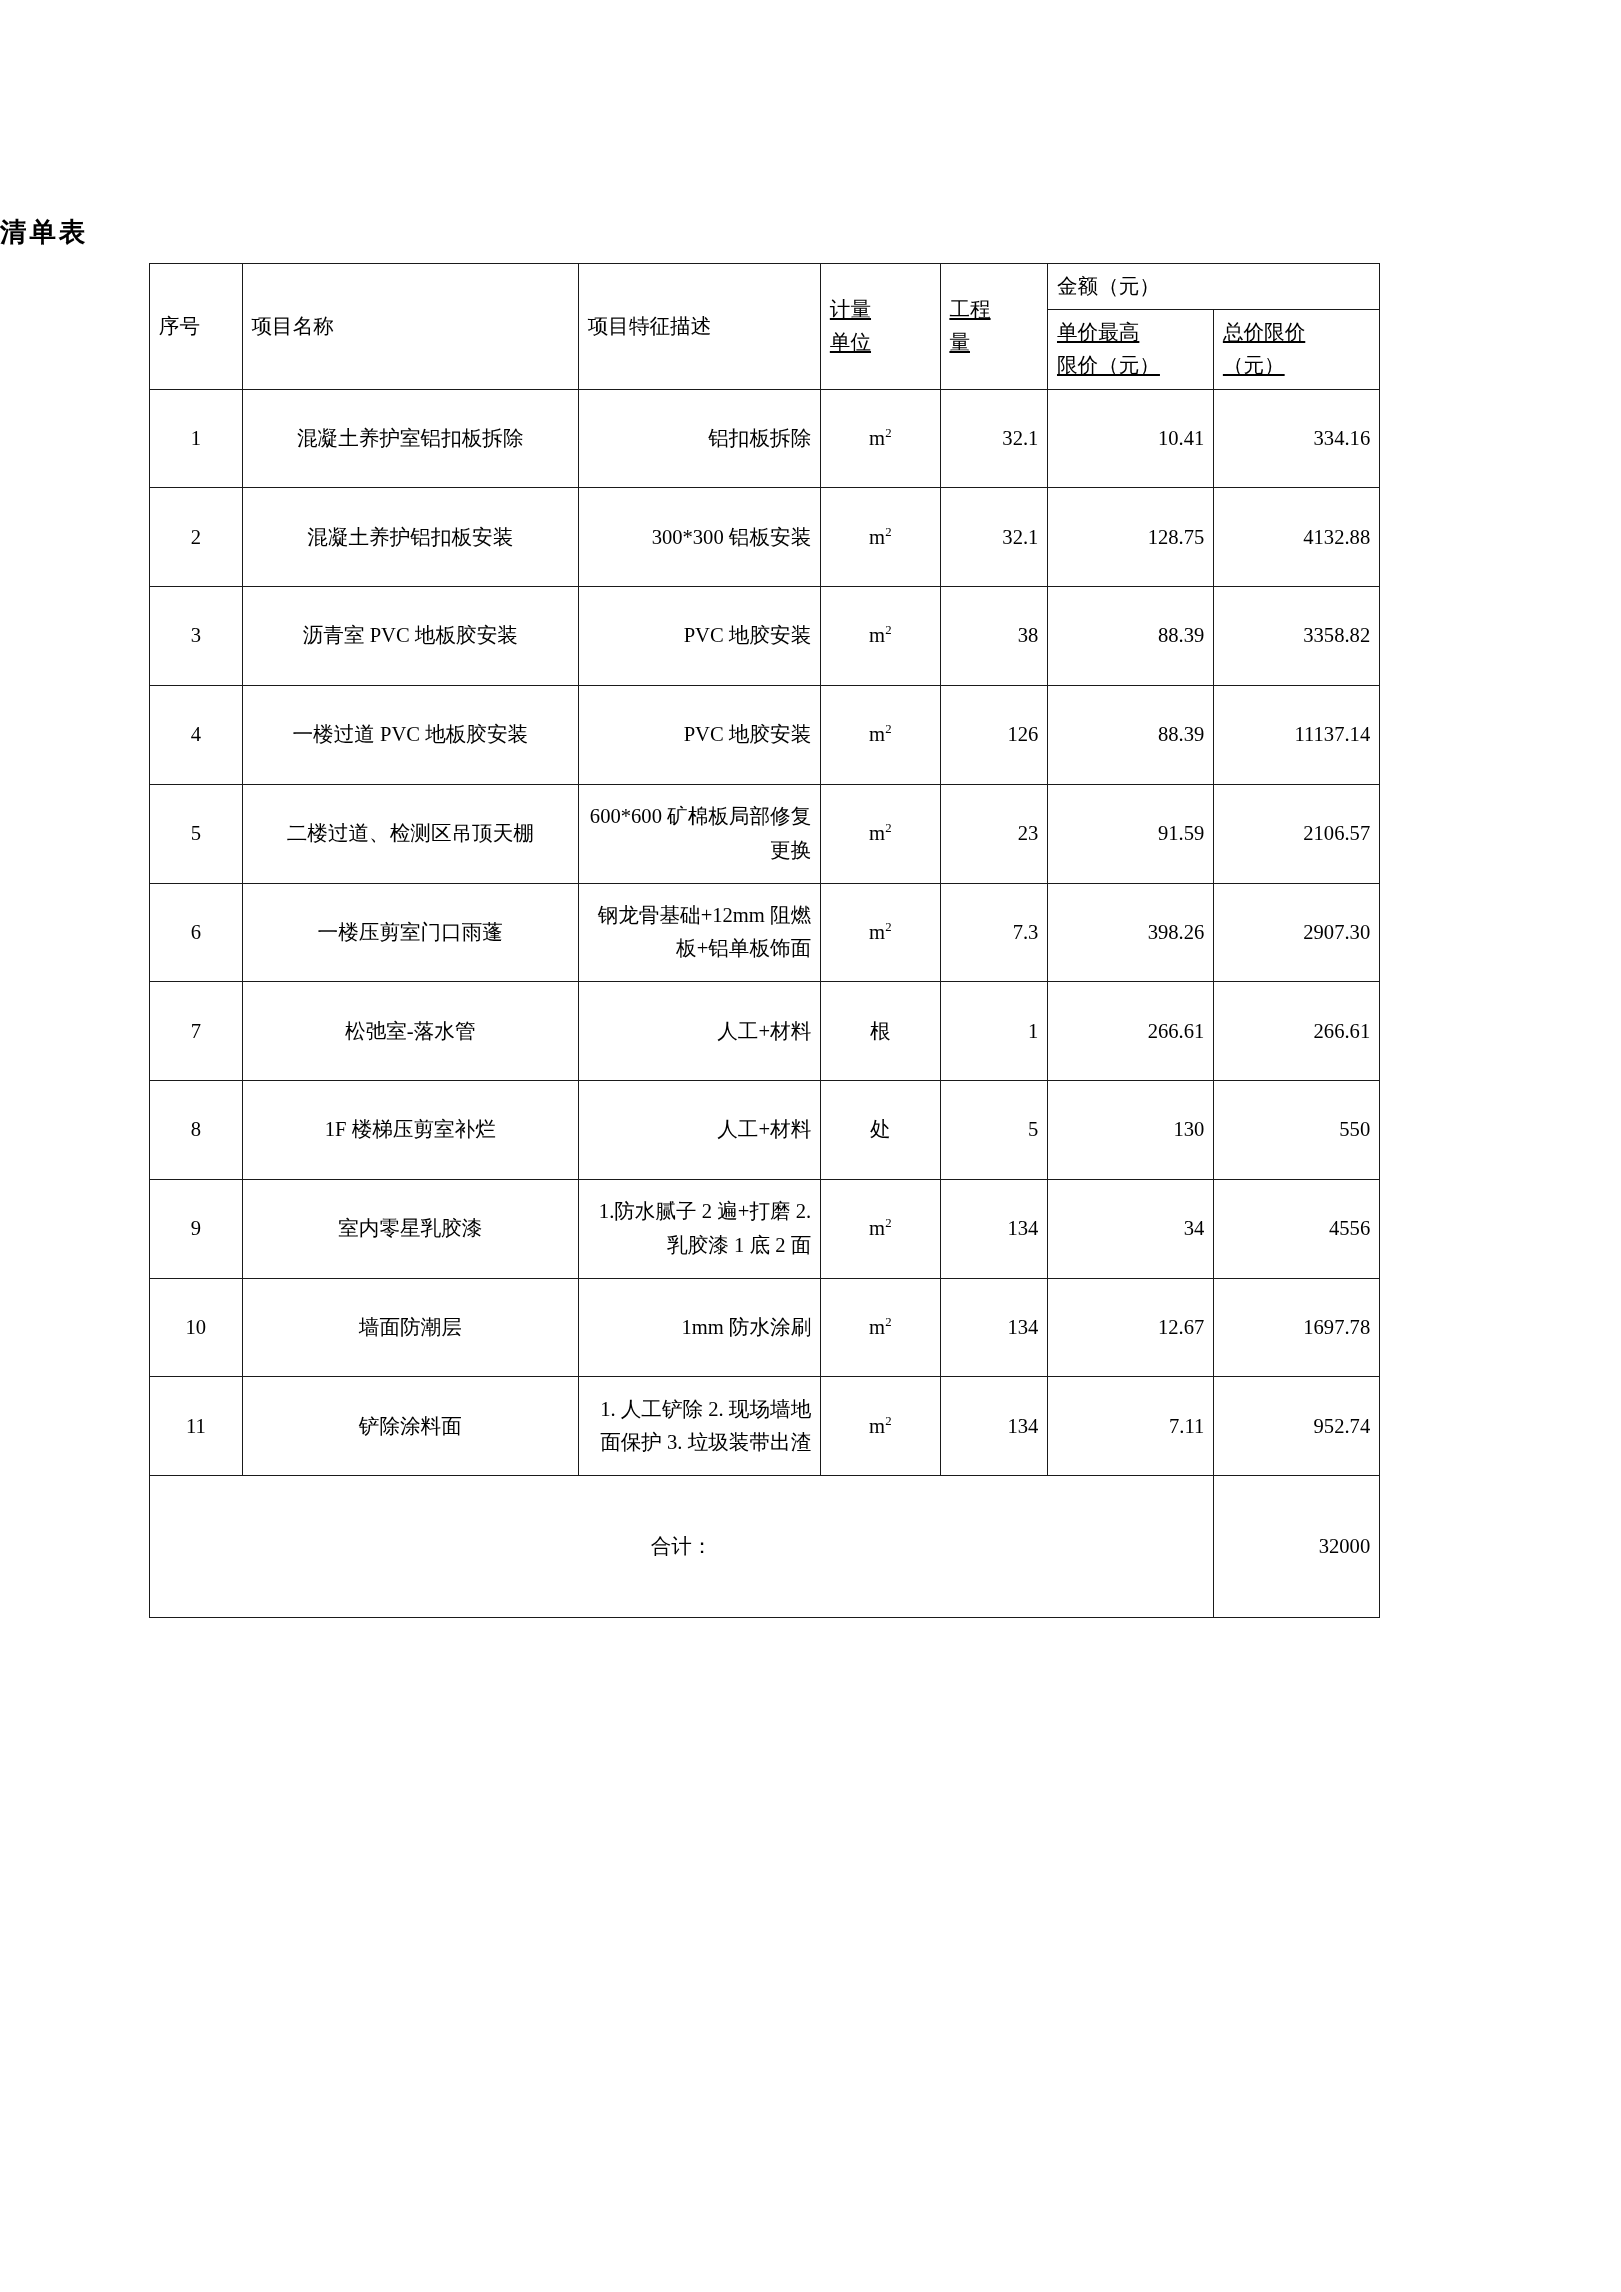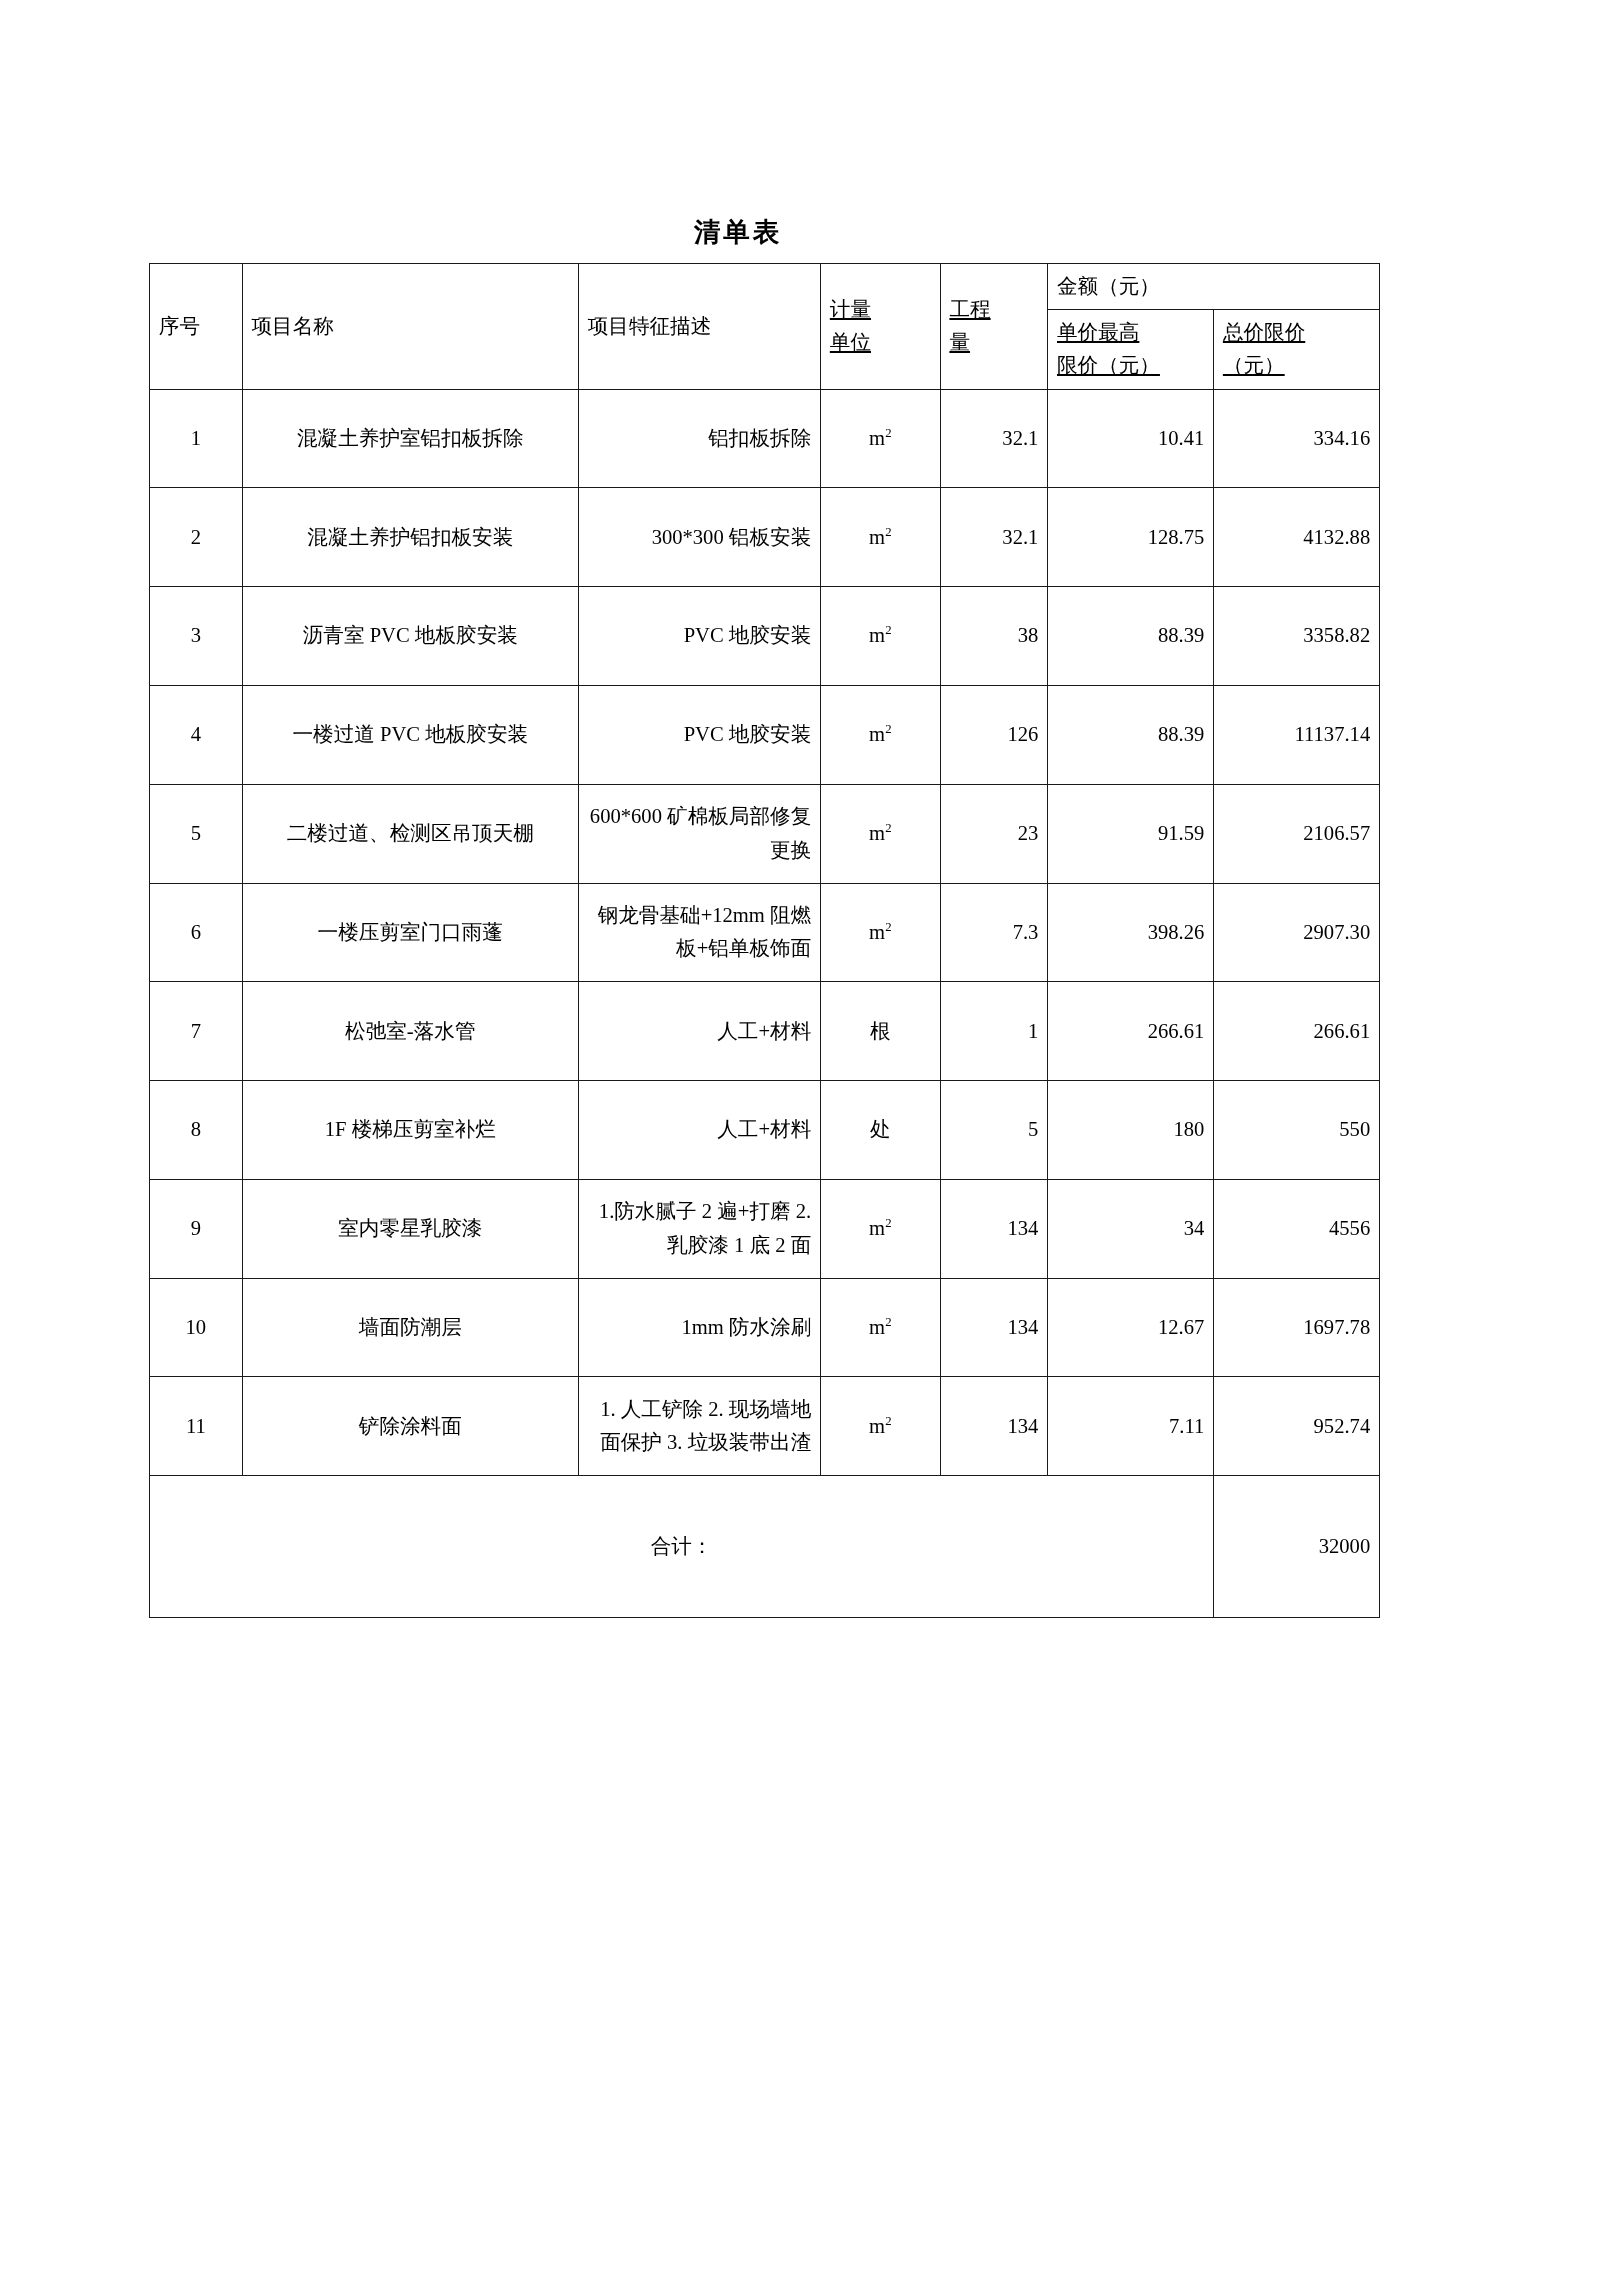--- a/index.html
+++ b/index.html
@@ -22,21 +22,20 @@
     top: 0;
     width: 1621px;
     height: 2293px;
   }
 
   .doc-title {
     position: absolute;
     left: 0;
     top: 214px;
     width: 1476px;
-    text-align: center;
     font-size: 26.5px;
     font-weight: bold;
     letter-spacing: 2.9px;
     font-family: "Liberation Serif", "DejaVu Serif", serif;
   }
 
   table.listing {
     position: absolute;
     left: 149px;
     top: 263px;
@@ -207,21 +206,21 @@
           <td class="r-qty">1</td>
           <td class="r-price">266.61</td>
           <td class="r-total">266.61</td>
         </tr>
         <tr class="row-body">
           <td class="r-idx">8</td>
           <td class="r-name">1F 楼梯压剪室补烂</td>
           <td class="r-desc">人工+材料</td>
           <td class="r-unit"><span>处</span></td>
           <td class="r-qty">5</td>
-          <td class="r-price">180</td>
+          <td class="r-price">130</td>
           <td class="r-total">550</td>
         </tr>
         <tr class="row-body">
           <td class="r-idx">9</td>
           <td class="r-name">室内零星乳胶漆</td>
           <td class="r-desc">1.防水腻子 2 遍+打磨 2.乳胶漆 1 底 2 面</td>
           <td class="r-unit"><span>m</span><sup class="unit-sup">2</sup></td>
           <td class="r-qty">134</td>
           <td class="r-price">34</td>
           <td class="r-total">4556</td>

